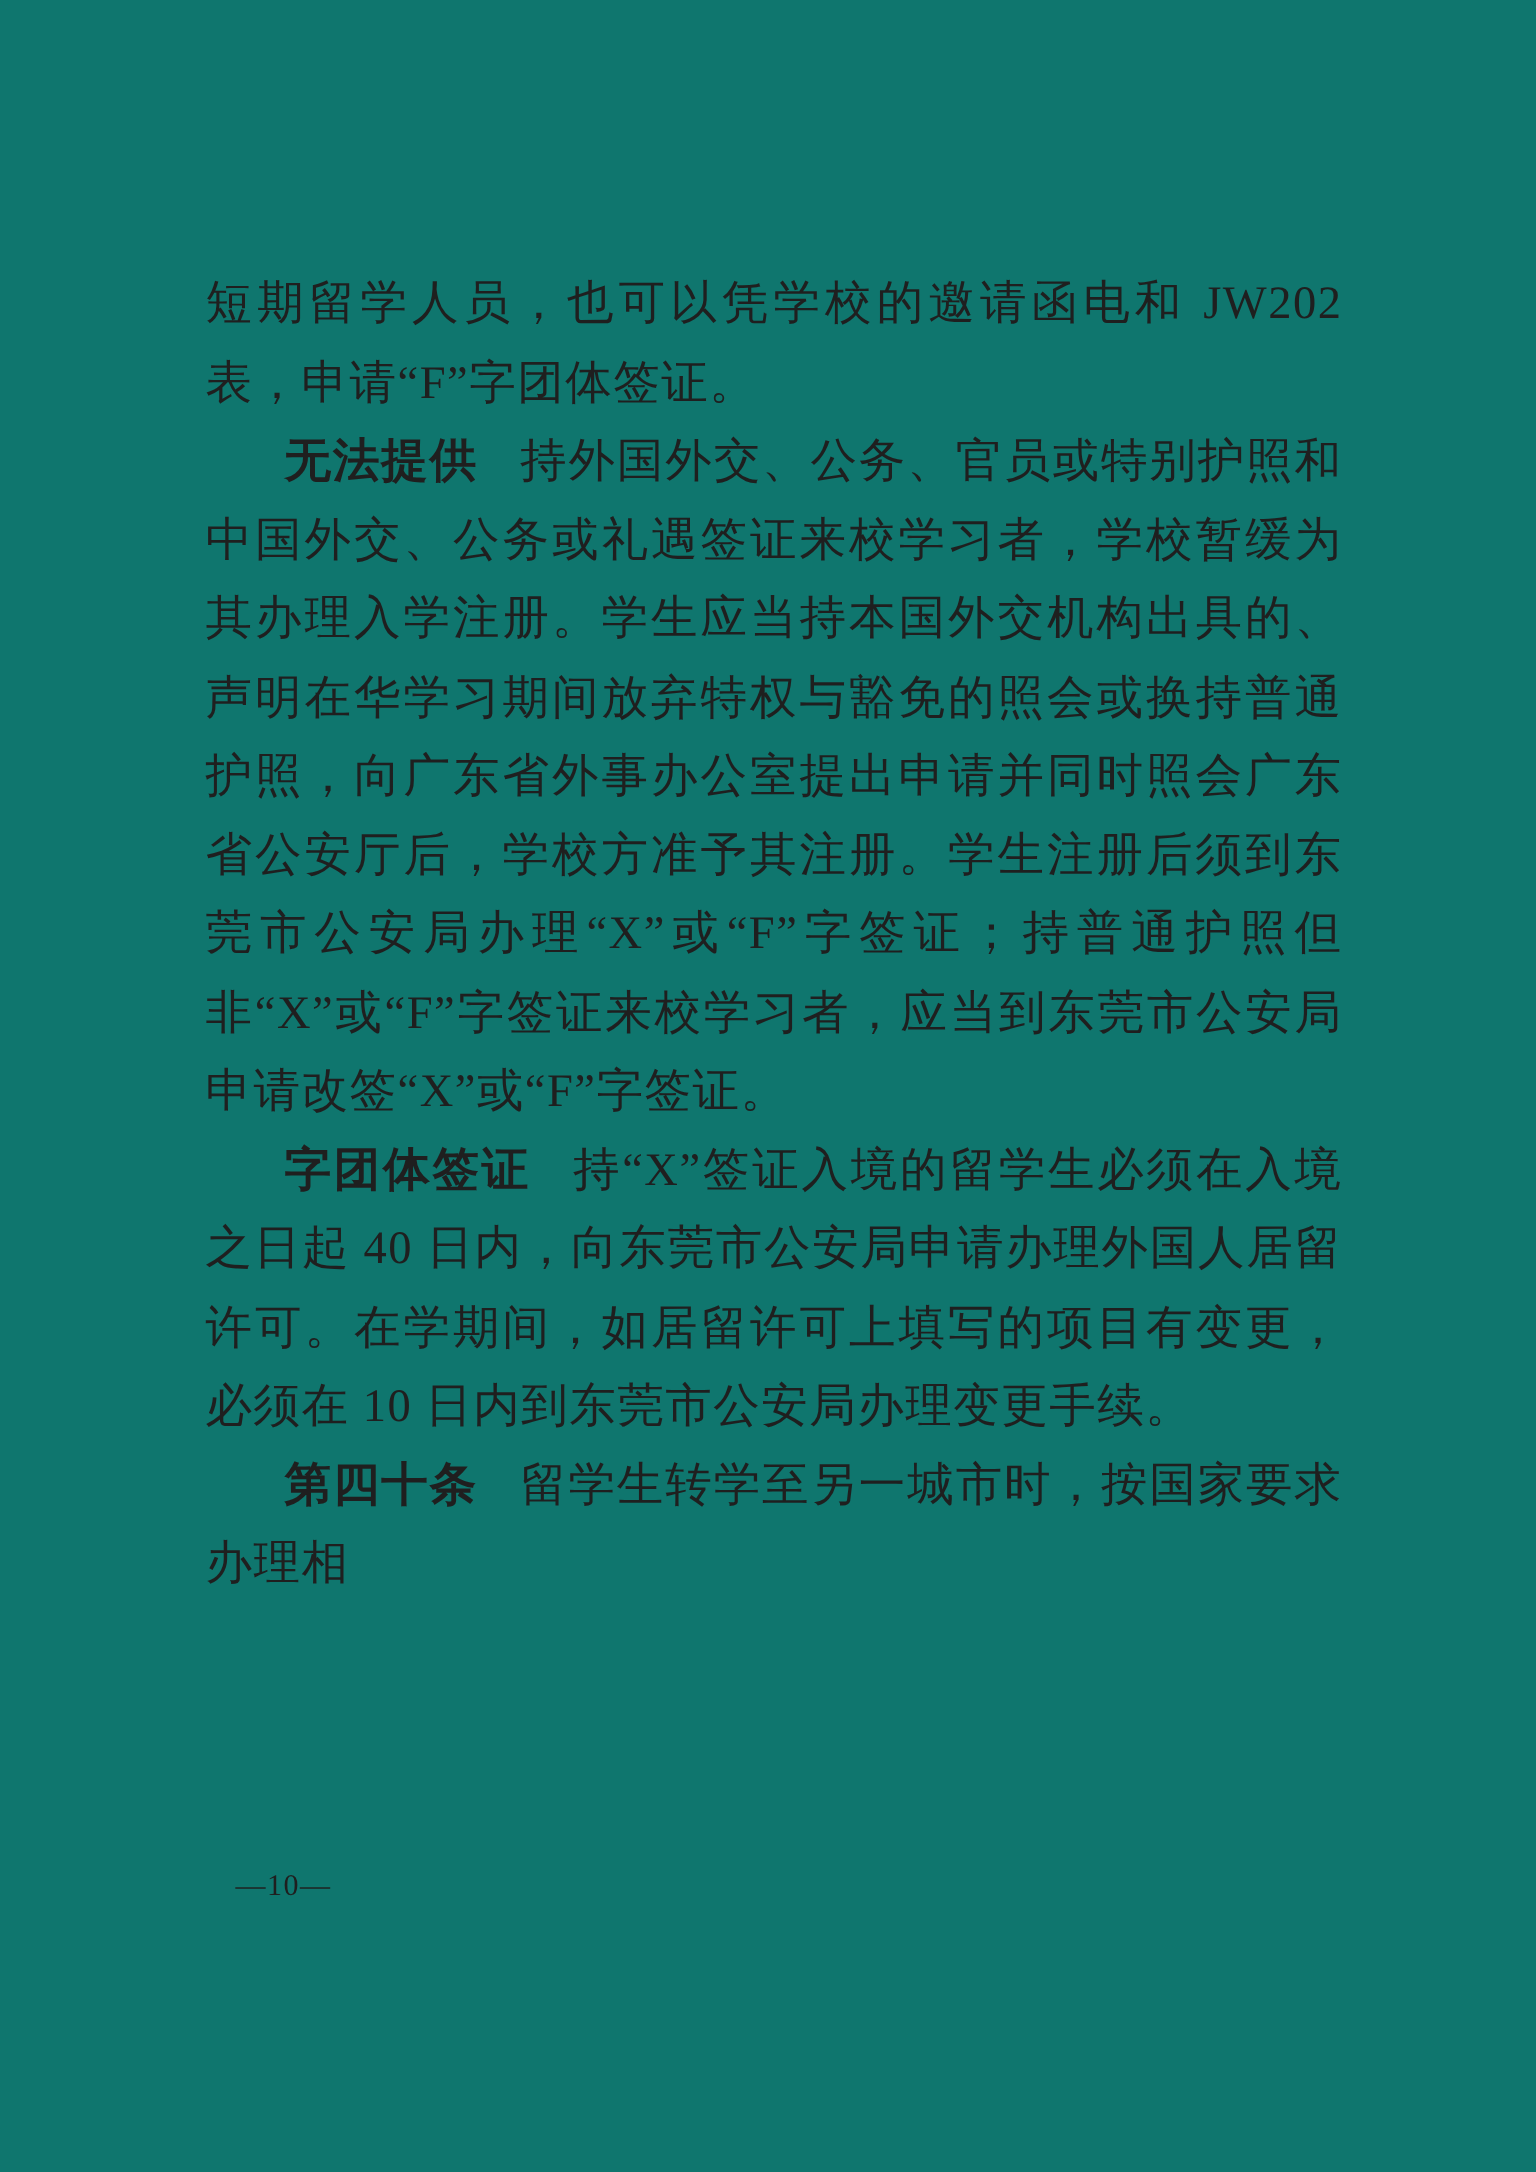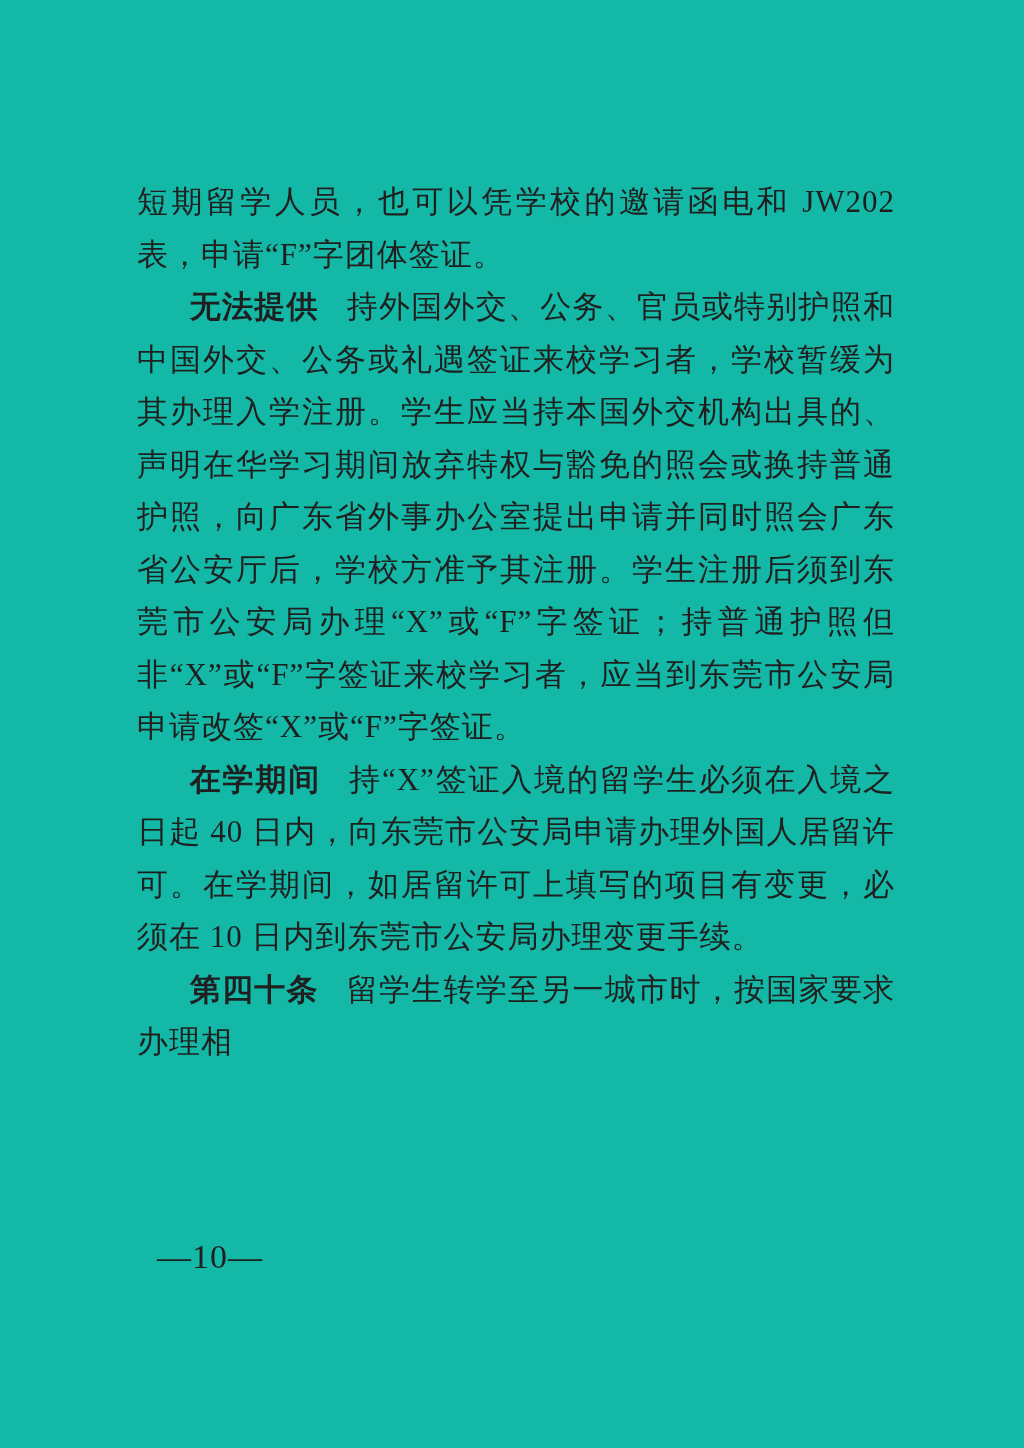--- a/index.html
+++ b/index.html
@@ -4,21 +4,21 @@
 <style>
   html, body {
     margin: 0;
     padding: 0;
     background: #ffffff;
   }
   .sheet {
     position: relative;
     width: 1024px;
     height: 1448px;
-    background: #14b8a6;
+    background: #0f766e;
     font-family: "Liberation Serif", "DejaVu Serif", serif;
     color: #1f1f1f;
     overflow: hidden;
   }
   .content {
     position: absolute;
     left: 137px;
     top: 176px;
     width: 758px;
   }
@@ -35,38 +35,38 @@
     text-indent: 0;
   }
   .term {
     font-weight: bold;
     margin-right: 0.9em;
   }
   .footer {
     position: absolute;
     left: 157px;
     top: 1240px;
-    font-size: 34px;
+    font-size: 20px;
     line-height: 34px;
     letter-spacing: 1px;
     color: #1f1f1f;
     text-align: right;
   }
 </style>
 </head>
 <body>
 
 <div class="sheet">
   <div class="content">
 
     <p class="para no-indent"><span>短期留学人员，也可以凭学校的邀请函电和 JW202 表，申请“F”字团体签证。</span></p>
 
     <p class="para"><span class="term">无法提供</span><span>持外国外交、公务、官员或特别护照和中国外交、公务或礼遇签证来校学习者，学校暂缓为其办理入学注册。学生应当持本国外交机构出具的、声明在华学习期间放弃特权与豁免的照会或换持普通护照，向广东省外事办公室提出申请并同时照会广东省公安厅后，学校方准予其注册。学生注册后须到东莞市公安局办理“X”或“F”字签证；持普通护照但非“X”或“F”字签证来校学习者，应当到东莞市公安局申请改签“X”或“F”字签证。</span></p>
 
 
-    <p class="para"><span class="term">在学期间</span><span>持“X”签证入境的留学生必须在入境之日起 40 日内，向东莞市公安局申请办理外国人居留许可。在学期间，如居留许可上填写的项目有变更，必须在 10 日内到东莞市公安局办理变更手续。</span></p>
+    <p class="para"><span class="term">字团体签证</span><span>持“X”签证入境的留学生必须在入境之日起 40 日内，向东莞市公安局申请办理外国人居留许可。在学期间，如居留许可上填写的项目有变更，必须在 10 日内到东莞市公安局办理变更手续。</span></p>
 
     <p class="para"><span class="term">第四十条</span><span>留学生转学至另一城市时，按国家要求办理相</span></p>
 
   </div>
 
   <div class="footer">—10—</div>
 </div>
 
 </body></html>

